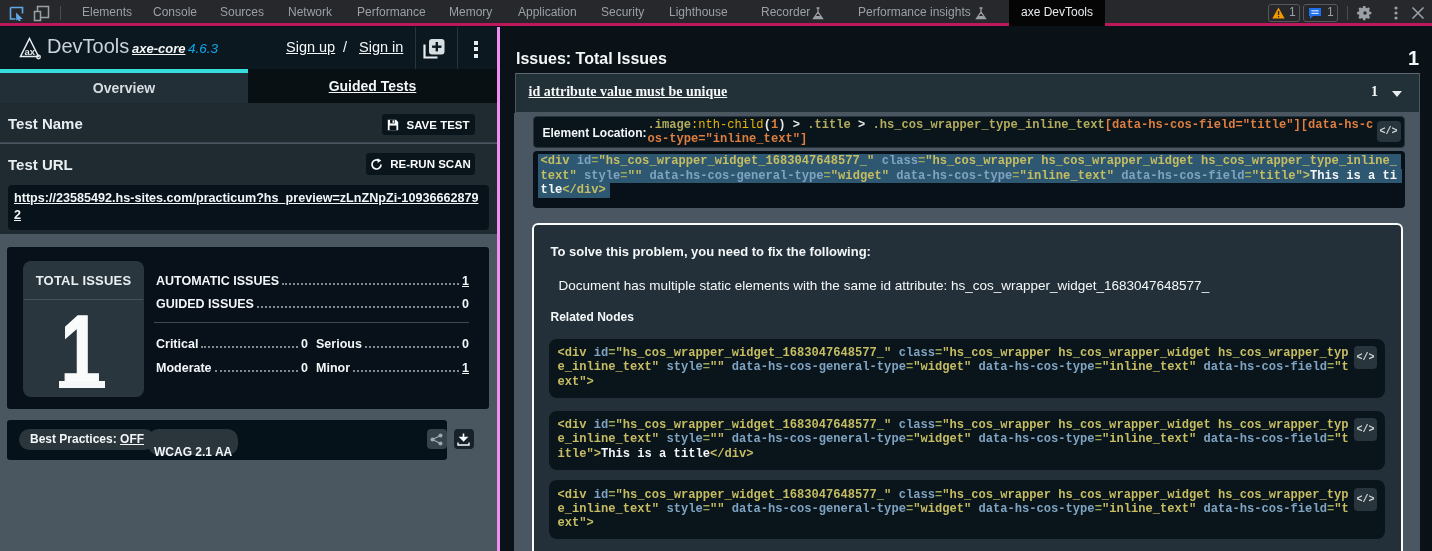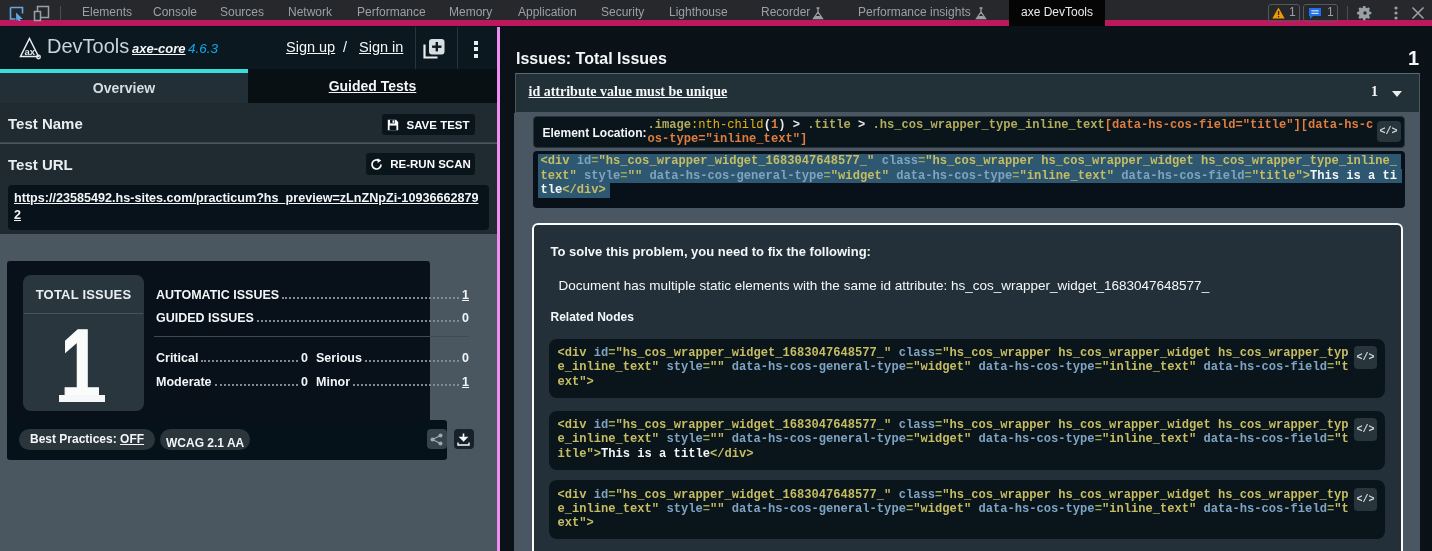--- a/index.html
+++ b/index.html
@@ -1,38 +1,38 @@
 <!DOCTYPE html>
 <html><head>
 <meta charset="utf-8">
 <style>
   * { margin:0; padding:0; box-sizing:border-box; }
   html,body { width:1432px; height:551px; overflow:hidden; background:#0A1117; }
   body { font-family:"Liberation Sans", sans-serif; position:relative; }
   .abs { position:absolute; }
   
-  #toolbar { position:absolute; left:0; top:0; width:1432px; height:26px; background:#26282B; border-bottom:6px solid #be185d; }
+  #toolbar { position:absolute; left:0; top:0; width:1432px; height:26px; background:#26282B; border-bottom:3px solid #be185d; }
   .tab { position:absolute; top:0; height:25px; line-height:25px; font-size:12px; color:#9AA0A6; white-space:nowrap; }
   #axetab { position:absolute; left:1009px; top:0; width:96px; height:26px; background:#050505; color:#E8EAED; font-size:12px; line-height:25px; text-align:center; }
   .tsep { position:absolute; top:6px; width:1px; height:14px; background:#494D51; }
   
   #left { position:absolute; left:0; top:27px; width:497px; height:524px; background:#4A5660; }
   #axehead { position:absolute; left:0; top:0; width:497px; height:42px; background:#0C1820; }
   .vsep { position:absolute; top:0; width:1px; height:42px; background:#27343C; }
   #cyan { position:absolute; left:0; top:42px; width:248px; height:4px; background:#38DEDE; }
   #tab-ov { position:absolute; left:0; top:46px; width:248px; height:30px; background:#232F36; color:#D6DEE2; font-size:14px; font-weight:bold; text-align:center; line-height:30px; }
   #tab-gt { position:absolute; left:248px; top:42px; width:249px; height:34px; background:#081014; color:#F4F7F8; font-size:14px; font-weight:bold; text-align:center; line-height:34px; }
   #row-name { position:absolute; left:0; top:76px; width:497px; height:39.5px; background:#1F2A31; border-bottom:1px solid #3A474F; }
   #row-url { position:absolute; left:0; top:116.5px; width:497px; height:90.5px; background:#1F2A31; }
   .rowlab { position:absolute; left:8px; font-size:15px; font-weight:600; color:#E9EEF0; }
   .dbtn { position:absolute; background:#0A141B; border-radius:3px; color:#FAFBFC; font-size:11.5px; font-weight:bold; display:flex; align-items:center; justify-content:center; gap:7px; }
   #urlbox { position:absolute; left:8px; top:41.5px; width:481px; height:45px; background:#07121A; border-radius:4px; padding:5px 6px; }
   #urlbox div { font-size:12.6px; font-weight:bold; color:#F2F6F8; text-decoration:underline; white-space:nowrap; line-height:16.5px; }
   
-  #card { position:absolute; left:7px; top:234px; width:423px; height:162px; background:#081119; border-radius:3px; }
+  #card { position:absolute; left:7px; top:220px; width:482px; height:162px; background:#081119; border-radius:3px; }
   #tibox { position:absolute; left:16px; top:14px; width:121px; height:136px; background:#2A363D; border-radius:8px; }
   #tibox .cap { position:absolute; top:12px; left:0; width:121px; text-align:center; font-size:13px; font-weight:bold; color:#E9EEF0; letter-spacing:0.2px; }
   #tibox .hr { position:absolute; top:38px; left:1px; width:119px; height:1px; background:#46525A; }
   #bigone { position:absolute; top:43px; left:-3.5px; width:121px; text-align:center; font-size:99px; font-weight:bold; color:#FAFBFB; line-height:92px; transform:scaleX(0.72); -webkit-text-stroke:1.6px #FAFBFB; }
   #bigul { position:absolute; left:36px; top:120px; width:46px; height:7px; background:#F5F7F8; }
   .srow { position:absolute; left:149px; width:313px; display:flex; align-items:flex-end; color:#F2F6F8; font-size:12.5px; font-weight:bold; }
   .dots { flex:1 1 auto; border-bottom:2px dotted #7E8B93; margin:0 3px 3px 3px; height:1px; }
   .num-u { text-decoration:underline; }
   #carddiv { position:absolute; left:147px; top:74.5px; width:315px; height:1px; background:#3E4B53; }
   
@@ -229,21 +229,21 @@
       </div>
     <div class="srow" style="left:309px;top:113.5px;width:153px">
         <span>Minor</span>
         <span class="dots"></span>
         <span class="num-u">1</span>
       </div>
     <div id="carddiv"></div>
   </div>
   <div id="foot">
     <span class="pill" style="left:12px">Best Practices: <span style="text-decoration:underline">OFF</span></span>
-    <span class="pill" style="left:153px;padding:4px 6px;">WCAG 2.1 AA</span>
+    <span class="pill" style="left:141px;padding:13px 6px;">WCAG 2.1 AA</span>
     <div class="sqbtn" style="left:419.5px;width:20px;height:20px;background:#37434A">
       <svg width="13" height="13" viewBox="0 0 13 13">
           <circle cx="10.5" cy="2.5" r="2" fill="#9FA9AF"></circle>
           <circle cx="2.5" cy="6.5" r="2" fill="#9FA9AF"></circle>
           <circle cx="10.5" cy="10.5" r="2" fill="#9FA9AF"></circle>
           <path d="M2.5 6.5 L10.5 2.5 M2.5 6.5 L10.5 10.5" stroke="#9FA9AF" stroke-width="1.2"></path>
         </svg>
     </div>
     <div class="sqbtn" style="left:446.5px;width:20px;height:20px;background:#16212A">
       <svg width="13" height="13" viewBox="0 0 13 13">

